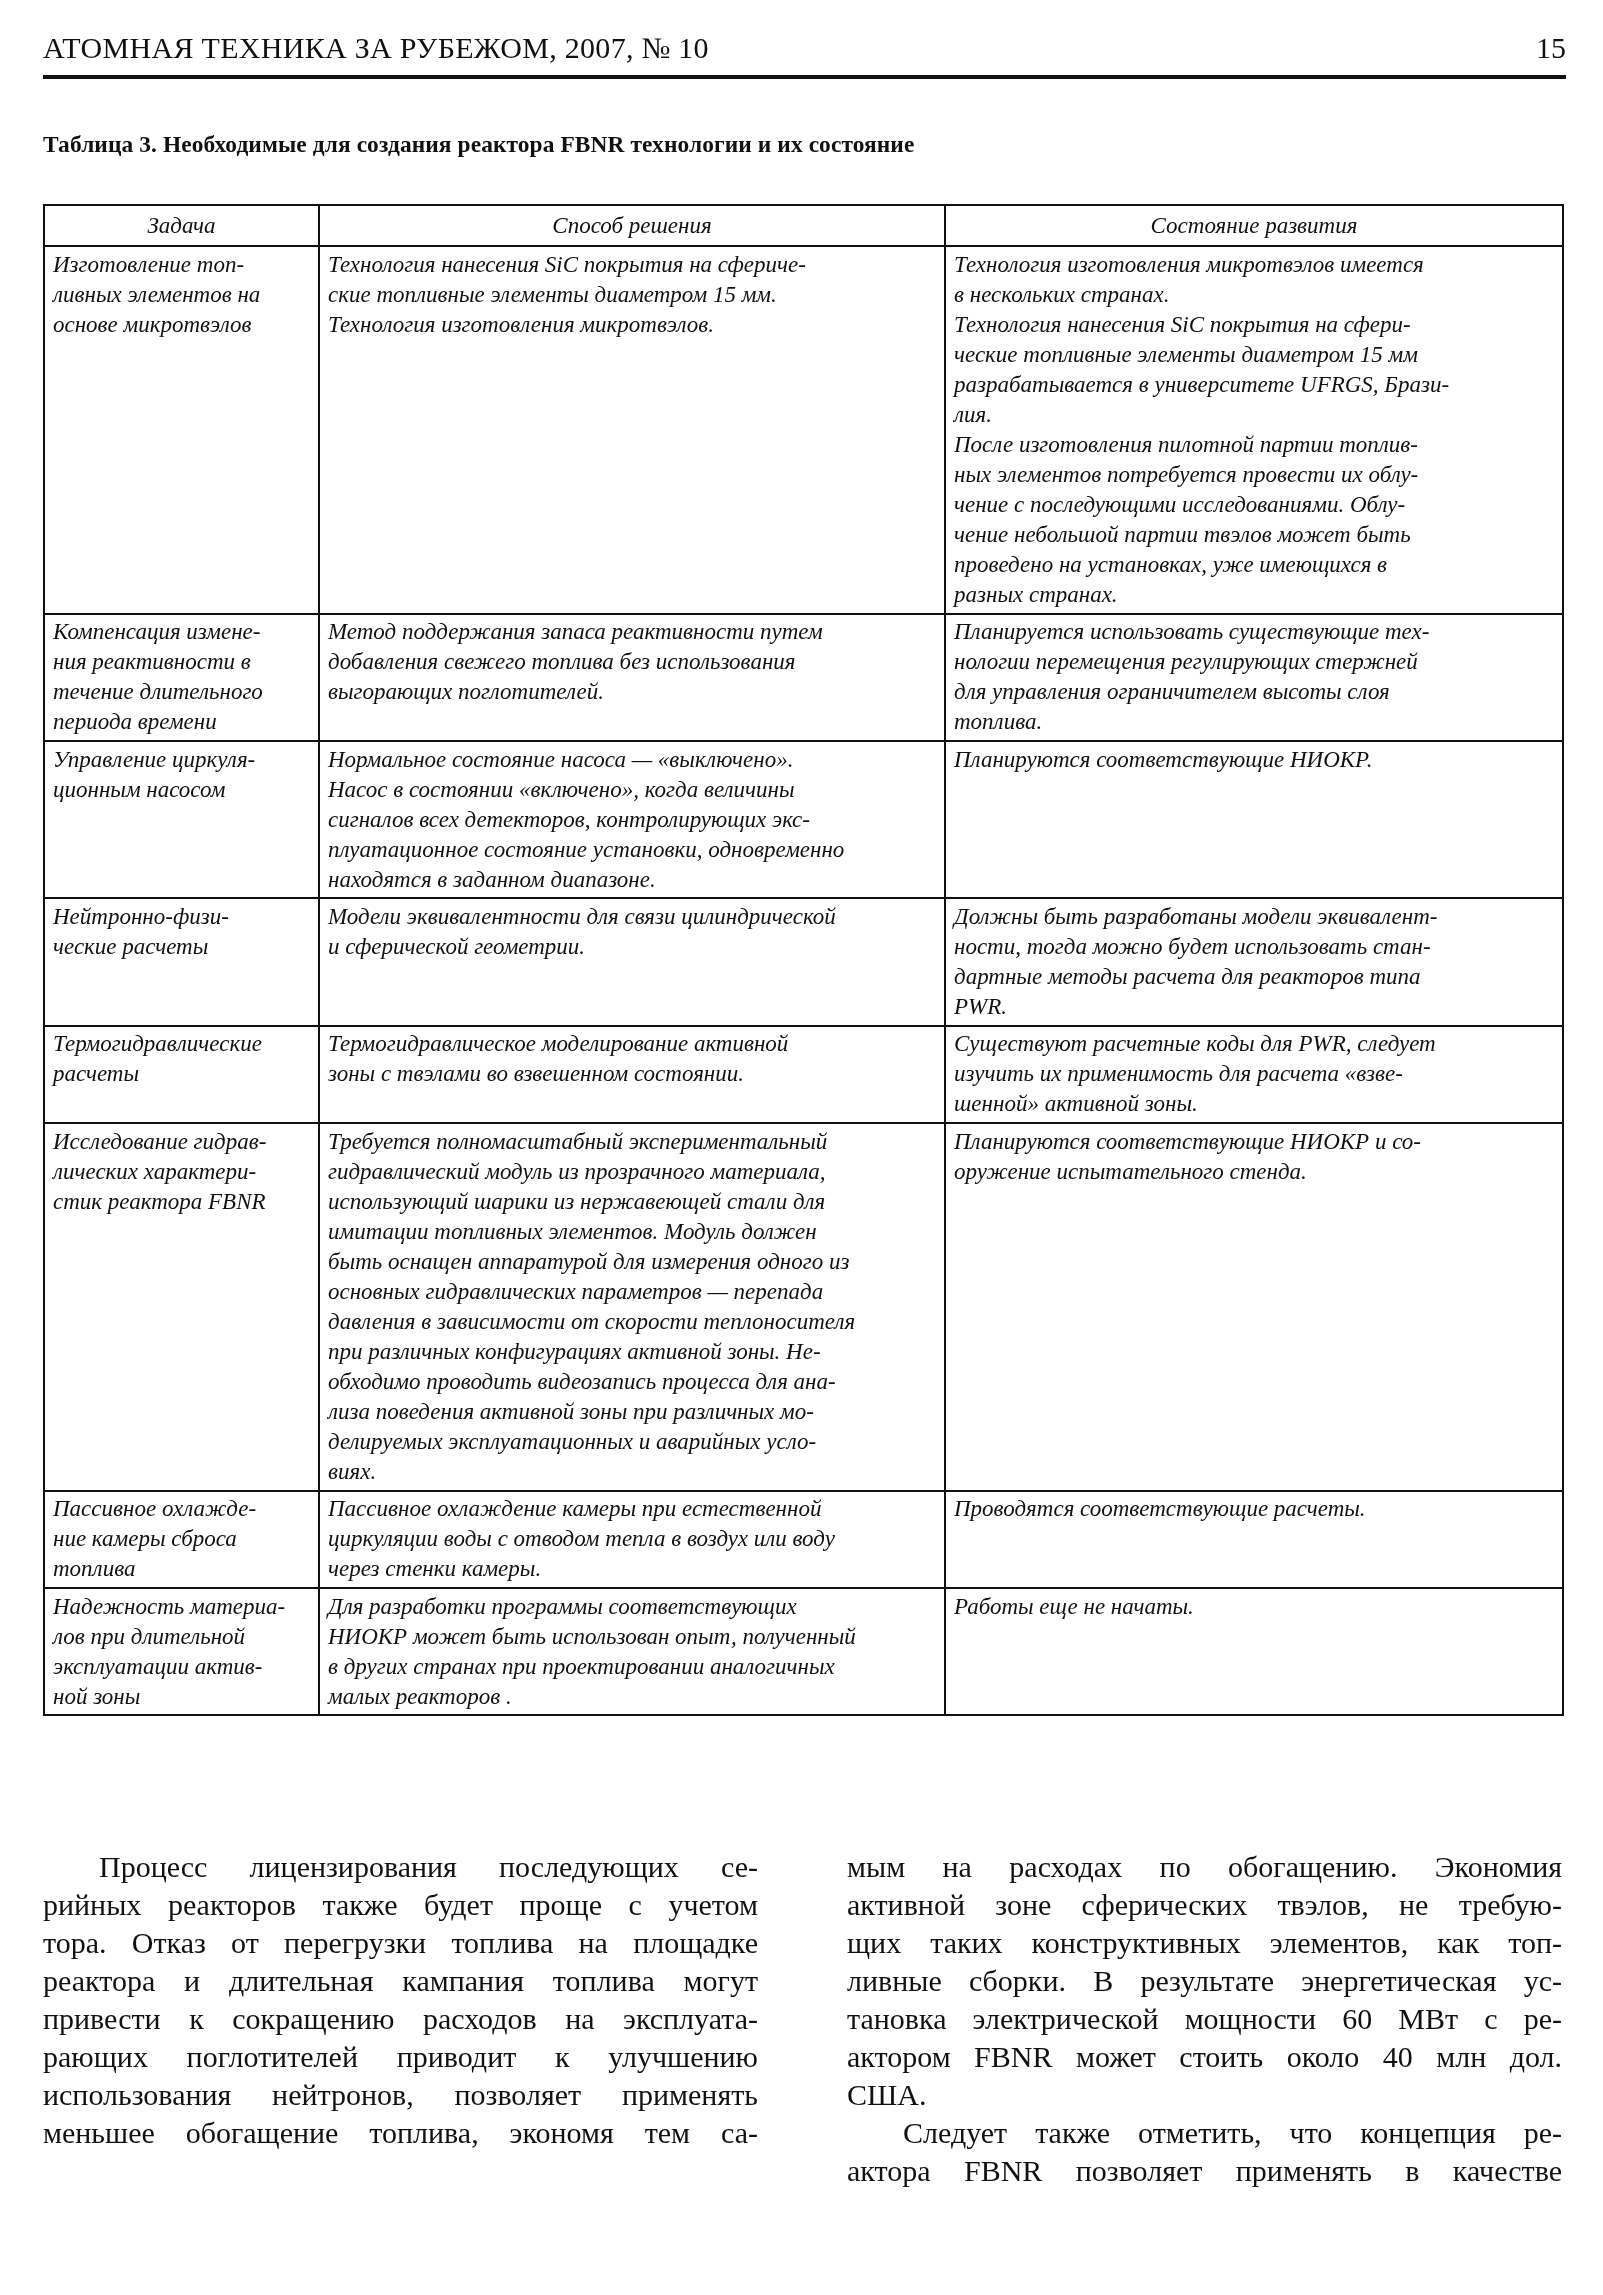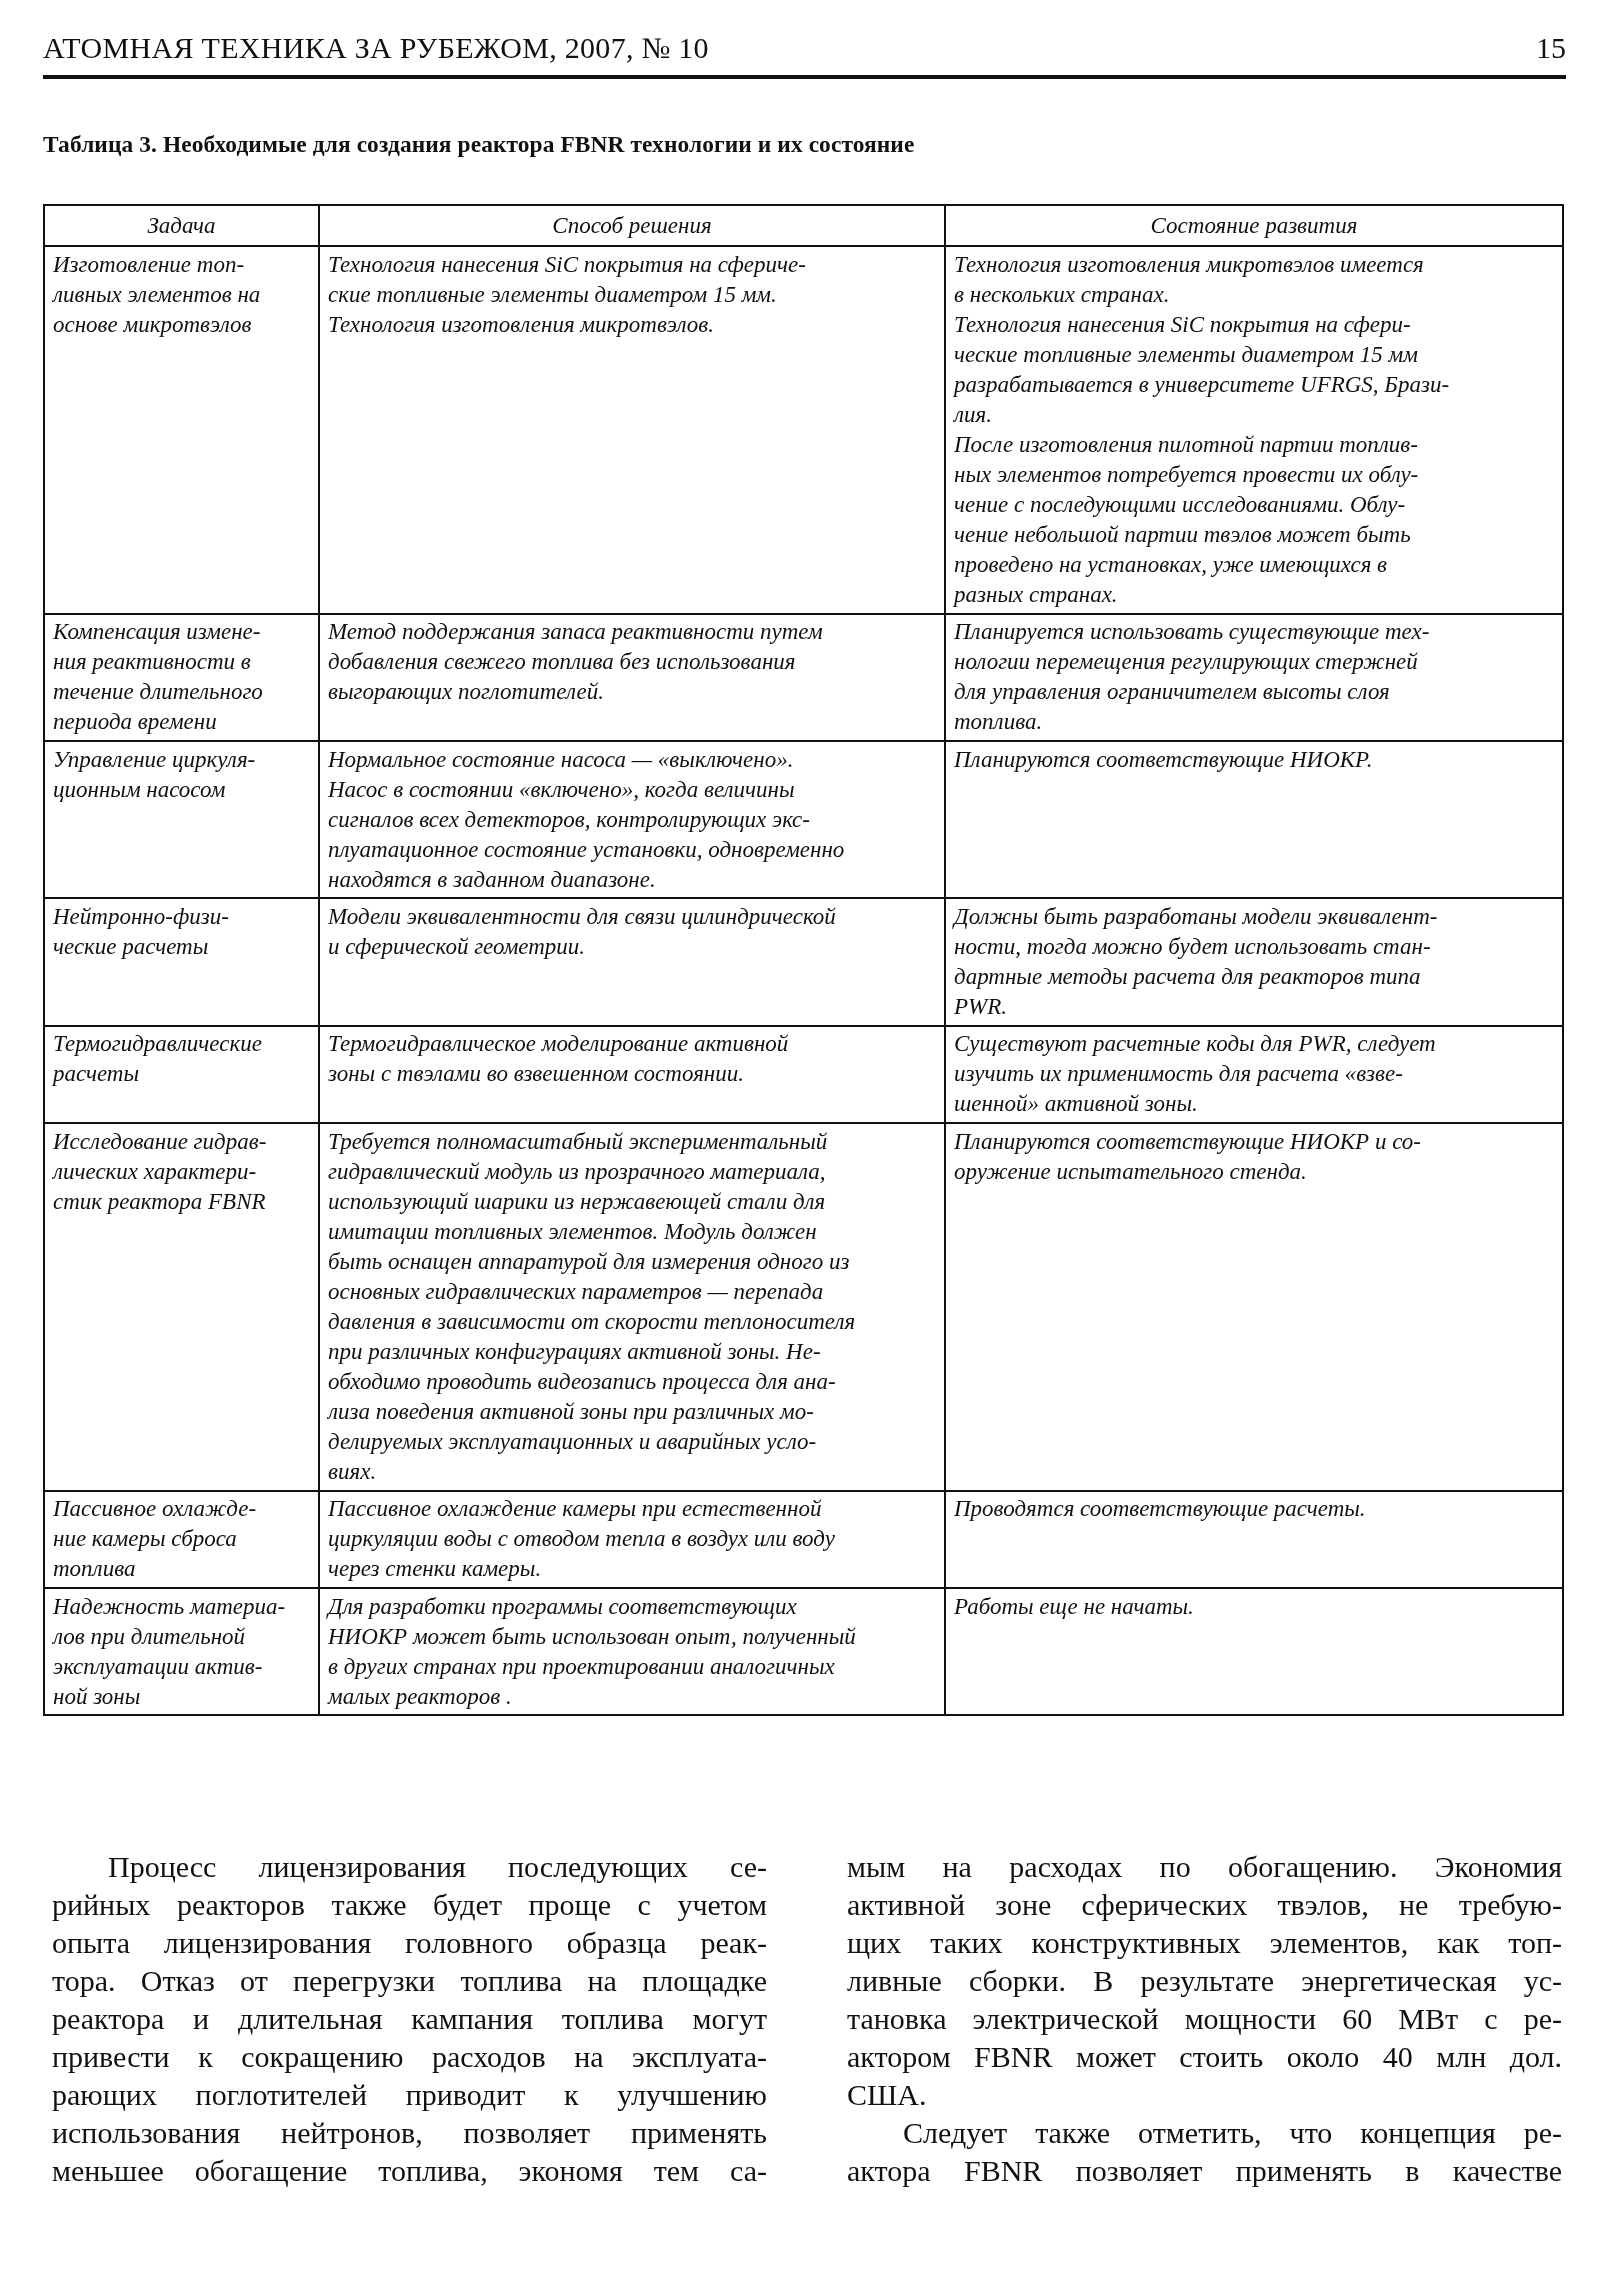--- a/index.html
+++ b/index.html
@@ -34,21 +34,21 @@
   table.tech col.c2 { width: 626px; }
   table.tech col.c3 { width: 618px; }
   table.tech td .line { display: block; white-space: nowrap; }
   .body-cols {
     position: absolute; left: 43px; top: 1848px; width: 1519px; height: 428px;
   }
   .col {
     position: absolute; top: 0; width: 715px; font-size: 30px; line-height: 38px;
     text-align: justify;
   }
-  .col.left { left: 0; margin-left: 9px; }
+  .col.left { left: 0; }
   .col.right { left: 804px; }
   .col .ln { display: block; text-align: justify; text-align-last: justify; white-space: nowrap; }
   .col .ln.last { text-align-last: left; }
   .col .ln.indent { padding-left: 56px; }
 </style>
 </head>
 <body>
 
 <header class="running-head">
   <span class="journal">АТОМНАЯ ТЕХНИКА ЗА РУБЕЖОМ, 2007, № 10</span>
@@ -220,21 +220,20 @@
           <span class="line">Работы еще не начаты.</span>
         </td>
       </tr>
     </tbody>
 </table>
 
 <section class="body-cols">
   <div class="col left" id="col-left">
       <span class="ln indent">Процесс лицензирования последующих се-</span>
       <span class="ln">рийных реакторов также будет проще с учетом</span>
-      <span class="ln">опыта лицензирования головного образца реак-</span>
       <span class="ln">тора. Отказ от перегрузки топлива на площадке</span>
       <span class="ln">реактора и длительная кампания топлива могут</span>
       <span class="ln">привести к сокращению расходов на эксплуата-</span>
       <span class="ln">рающих поглотителей приводит к улучшению</span>
       <span class="ln">использования нейтронов, позволяет применять</span>
       <span class="ln">меньшее обогащение топлива, экономя тем са-</span>
     </div>
   <div class="col right" id="col-right">
       <span class="ln">мым на расходах по обогащению. Экономия</span>
       <span class="ln">активной зоне сферических твэлов, не требую-</span>

